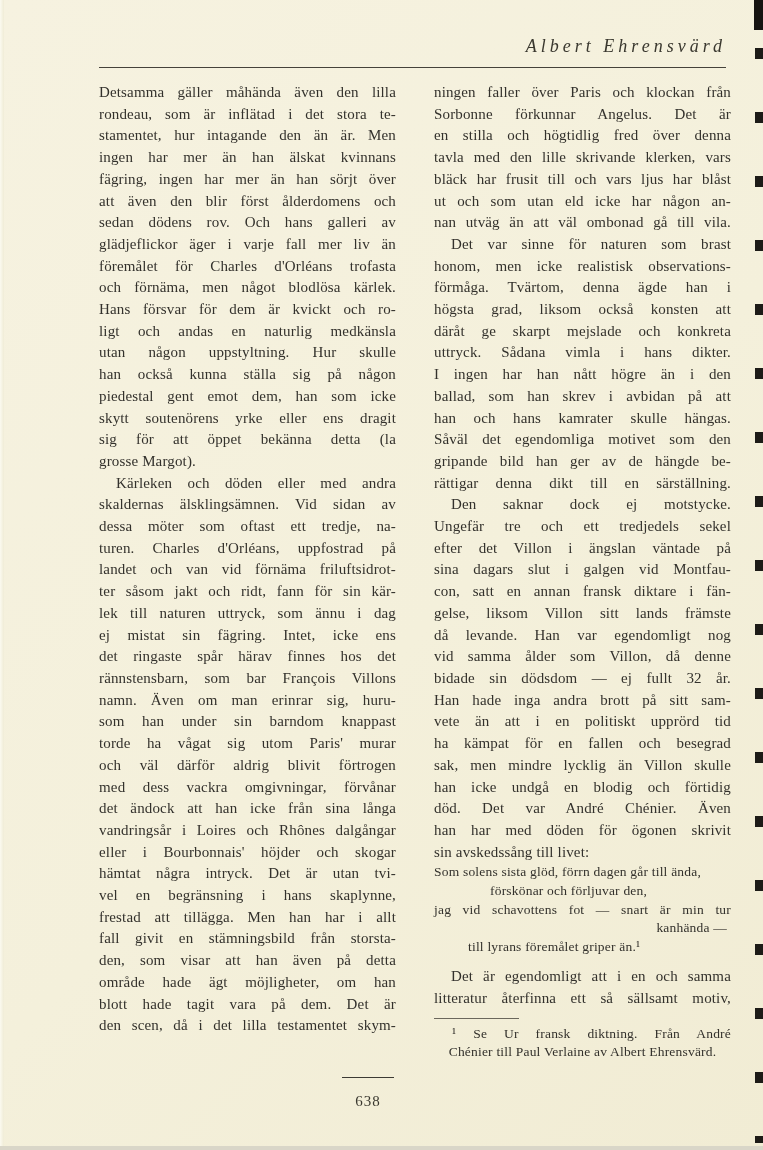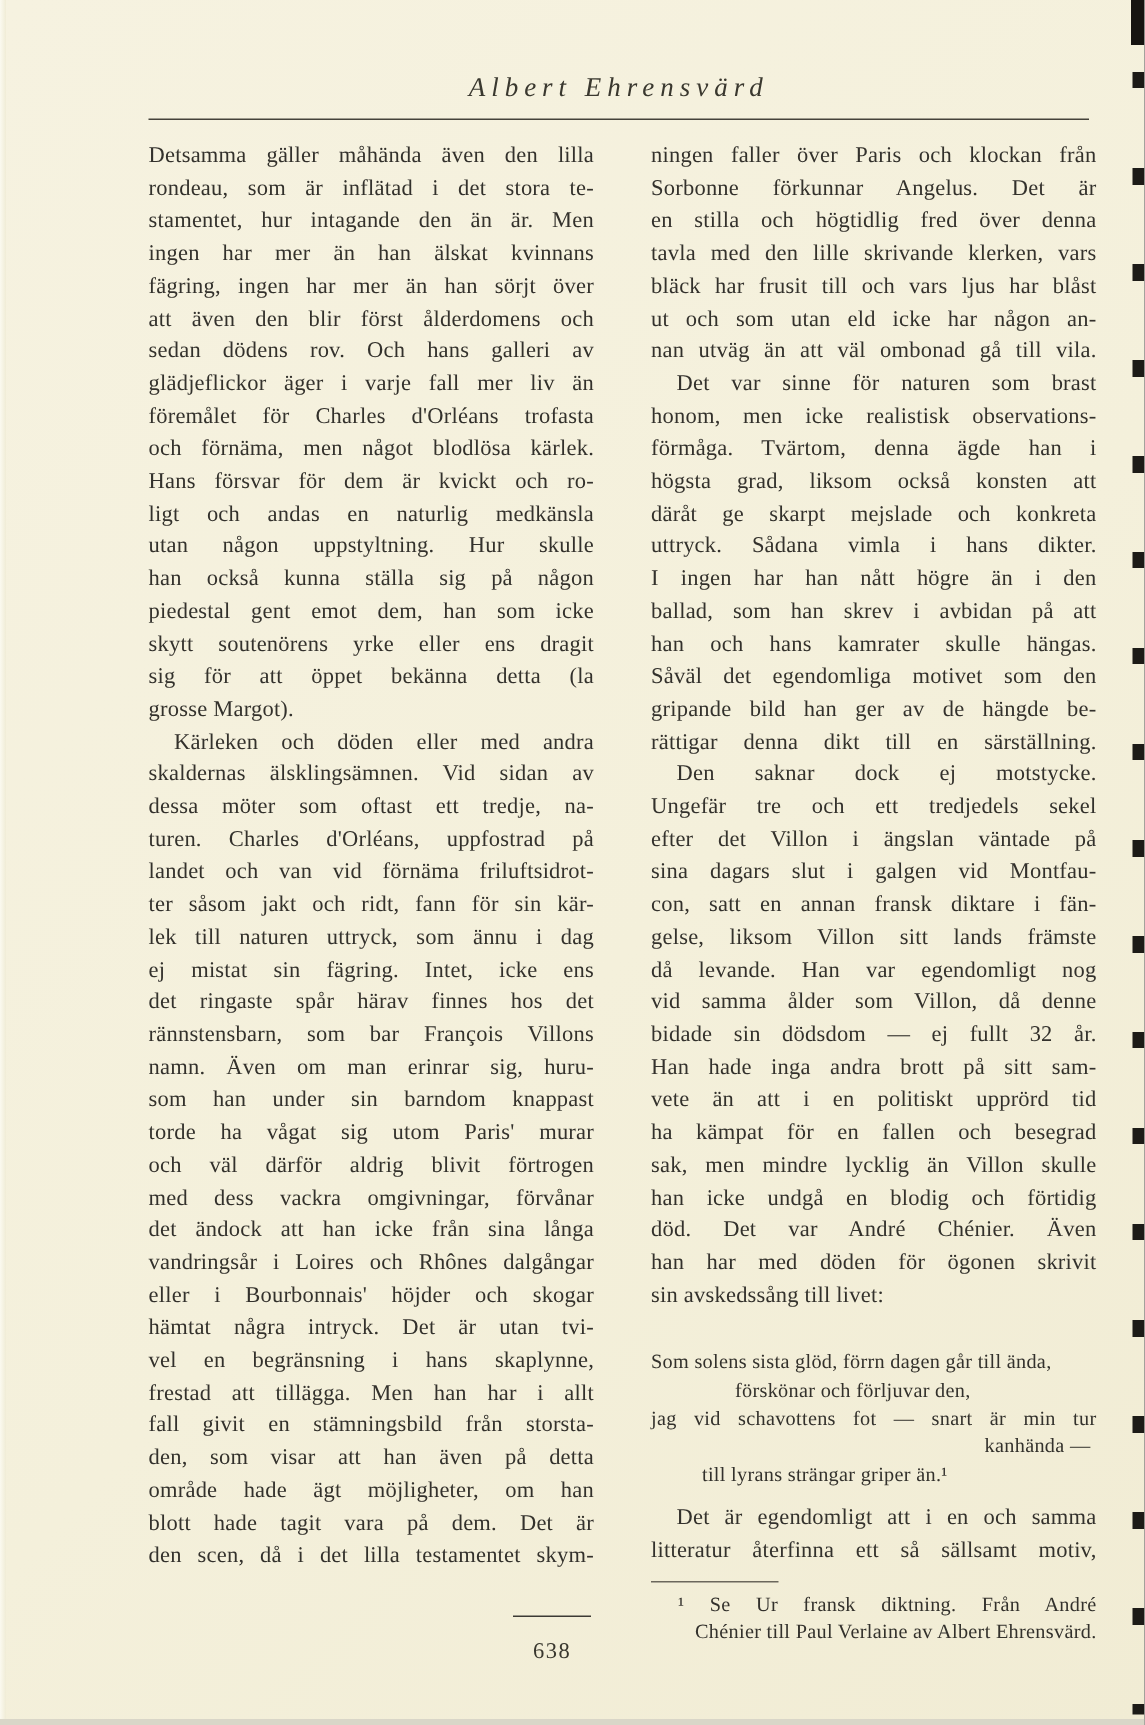--- a/index.html
+++ b/index.html
@@ -11,48 +11,48 @@
     color:#33312c;
     overflow:hidden;
   }
   
   .edge-left{position:absolute;left:0;top:0;width:4px;height:100%;background:linear-gradient(90deg,#fbfaf0,#f0ecd6);}
   .edge-right-dashes{position:absolute;right:0;top:48px;width:8px;height:1095px;
     background:repeating-linear-gradient(180deg,#1d1b17 0 11px,rgba(0,0,0,0) 11px 64px);}
   .edge-right-top{position:absolute;right:0;top:0;width:9px;height:30px;background:#161411;}
   .edge-bottom{position:absolute;left:0;bottom:0;width:100%;height:4px;background:#d9d6c8;}
   
-  .header{margin:0 37px 0 99px;padding-top:48px;text-align:center;}
+  .header{margin:0 37px 0 99px;padding-top:36px;text-align:right;}
   .header-title{
     font-style:italic;font-size:18px;letter-spacing:4px;color:#3a382f;
   }
   .header-rule{border:none;border-top:1.6px solid #45423a;margin:10px 0 0 0;}
   
   .cols{display:flex;gap:38px;padding:14px 37px 0 99px;}
   .col{width:297px;flex:none;}
   .block{margin:0;}
   .line{
     font-size:15px;line-height:21.7px;letter-spacing:0.15px;
     text-align:justify;text-align-last:justify;text-justify:inter-word;
     white-space:normal;
   }
   .line.last{text-align-last:left;}
   .line.indent{text-indent:17px;}
   
   .sline{font-size:13.5px;line-height:18.6px;letter-spacing:0.2px;}
-  .verse{margin:24px 0 10px 0;}
+  .verse{margin:0 0 10px 0;}
   .vl-left{text-align:left;}
   .vl-indent2{padding-left:56px;}
   .vl-just{text-align:justify;text-align-last:justify;}
   .vl-right{text-align:right;padding-right:4px;}
   .vl-indent1{padding-left:34px;}
   .footnote{margin-top:8px;}
   .fn-rule{width:85px;border-top:1px solid #6b675c;margin:4px 0 6px 0;}
   .fn-just-indent{text-indent:18px;text-align:justify;text-align-last:justify;}
-  .fn-left{text-align:right;}
+  .fn-left{text-align:center;}
   
   .page-number{
     position:absolute;left:342px;bottom:40px;width:52px;
     text-align:center;font-size:15px;color:#3a382f;
     border-top:1.5px solid #3c3a34;padding-top:15px;letter-spacing:1px;
   }
 </style>
 </head>
 <body>
 
@@ -159,21 +159,21 @@
           <div class="line">han icke undgå en blodig och förtidig</div>
           <div class="line">död. Det var André Chénier. Även</div>
           <div class="line">han har med döden för ögonen skrivit</div>
           <div class="line last">sin avskedssång till livet:</div>
         </div>
         <div class="block verse">
           <div class="sline vl-left">Som solens sista glöd, förrn dagen går till ända,</div>
           <div class="sline vl-indent2">förskönar och förljuvar den,</div>
           <div class="sline vl-just">jag vid schavottens fot — snart är min tur</div>
           <div class="sline vl-right">kanhända —</div>
-          <div class="sline vl-indent1">till lyrans strängar griper än.¹</div>
+          <div class="sline vl-indent1">till lyrans föremålet griper än.¹</div>
         </div>
         <div class="block">
           <div class="line indent">Det är egendomligt att i en och samma</div>
           <div class="line">litteratur återfinna ett så sällsamt motiv,</div>
         </div>
         <div class="block footnote">
           <div class="fn-rule"></div>
           <div class="sline fn-just-indent">¹ Se Ur fransk diktning. Från André</div>
           <div class="sline fn-left">Chénier till Paul Verlaine av Albert Ehrensvärd.</div>
         </div>

